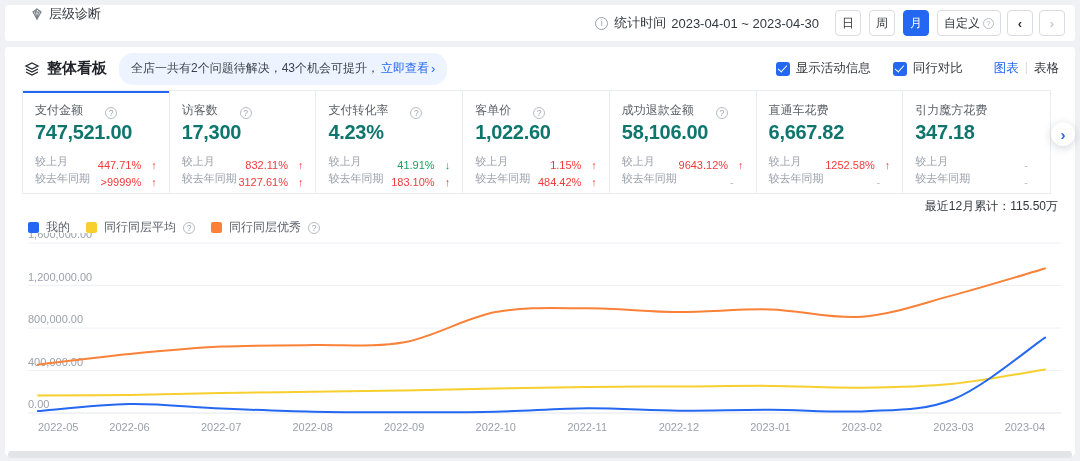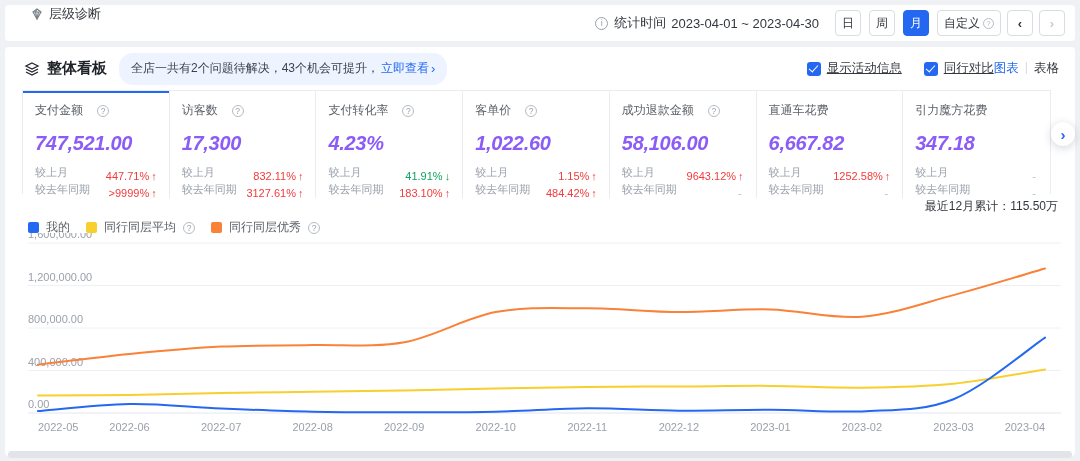--- a/index.html
+++ b/index.html
@@ -28,38 +28,38 @@
   
   .main { position:absolute; left:5px; top:47px; width:1070px; height:409px; background:#fff; border-radius:4px; }
   .board-header { position:absolute; left:0; top:0; right:0; height:43px; display:flex; align-items:center; padding:0 16px 0 19px; }
   .board-title { font-size:15px; font-weight:bold; color:#1f2329; margin-left:7px; }
   .alert-pill { margin-left:12px; height:26px; background:#eef4ff; border-radius:14px; display:flex; align-items:center; padding:16px 12px; font-size:12px; color:#3d434c; }
   .alert-link { color:#2468f2; cursor:pointer; margin-left:2px; }
   .alert-chev { color:#2468f2; font-size:13px; margin-left:2px; cursor:pointer; }
   .hdr-right { margin-left:auto; display:flex; align-items:center; font-size:12.5px; color:#33383f; }
   .cbx { width:14px; height:14px; background:#2468f2; border-radius:3px; position:relative; margin-right:6px; cursor:pointer; flex:none; }
   .cbx::after { content:""; position:absolute; left:4px; top:1.5px; width:4px; height:8px; border:solid #fff; border-width:0 1.8px 1.8px 0; transform:rotate(42deg); }
-  .cbx-group { display:flex; align-items:center; margin-left:22px;text-decoration:underline; }
-  .view-toggle { display:flex; align-items:flex-start; margin-left:0; gap:6px; }
+  .cbx-group { display:flex; align-items:center; margin-left:22px; }
+  .view-toggle { display:flex; align-items:flex-start; margin-left:31px; gap:6px; }
   .view-chart { color:#2468f2; cursor:pointer; }
   .view-sep { color:#d8dbe0; }
   .view-table { color:#33383f; cursor:pointer; }
 
   
   .cards { position:absolute; left:17px; top:43px; width:1029px; height:104px; display:grid; grid-template-columns:repeat(7,1fr); border:1px solid #e9ecf1; }
   .card { border-right:1px solid #e9ecf1; padding:11px 12px 0 12px; position:relative; cursor:pointer; background:#fff; }
   .card:last-child { border-right:none; }
   .card.active { box-shadow:inset 0 2px 0 #2468f2; }
-  .card-title { display:flex; align-items:center; gap:14px; font-size:12px; color:#5c6269; }
+  .card-title { display:flex; align-items:flex-end; gap:22px; font-size:12px; color:#5c6269; }
   .help { width:12px; height:12px; border:1px solid #b6bcc5; border-radius:50%; color:#9aa1ab; font-size:8.5px; line-height:10.5px; text-align:center; cursor:pointer; flex:none; }
-  .card-value { font-size:20px; font-weight:bold; color:#8b5cf6; margin-top:13px; letter-spacing:-0.3px;font-style:italic; }
+  .card-value { font-size:20px; font-weight:bold; color:#0f766e; margin-top:2px; letter-spacing:-0.3px; }
   .card-rows { margin-top:9px; }
   .crow { display:flex; align-items:center; justify-content:space-between; font-size:11px; height:17px; }
   .crow .lbl { color:#9aa1ab; }
-  .trend { color:#b9bec6; display:flex; align-items:center; gap:2px;margin-top:7px; }
+  .trend { color:#b9bec6; display:flex; align-items:center; gap:10px;margin-top:7px; }
   .trend.up { color:#f23a3a; }
   .trend.down { color:#12a35f; }
   .trend .arrow { font-weight:bold; font-size:11px; }
   .chev-circle { position:absolute; left:1046px; top:75px; width:24px; height:24px; background:#fff; border-radius:50%; box-shadow:0 2px 8px rgba(60,70,90,.22); display:flex; align-items:center; justify-content:center; color:#2468f2; font-size:15px; font-weight:bold; cursor:pointer; z-index:3; }
 
   
   .chart-meta { position:absolute; right:17px; top:151px; font-size:12px; color:#33383f; }
   .legend { position:absolute; left:23px; top:172px; display:flex; align-items:center; gap:16px; }
   .legend-item { display:flex; align-items:center; gap:7px; font-size:12px; color:#5c6269; cursor:pointer; }
   .legend-swatch { width:11px; height:11px; border-radius:2px; flex:none; }

